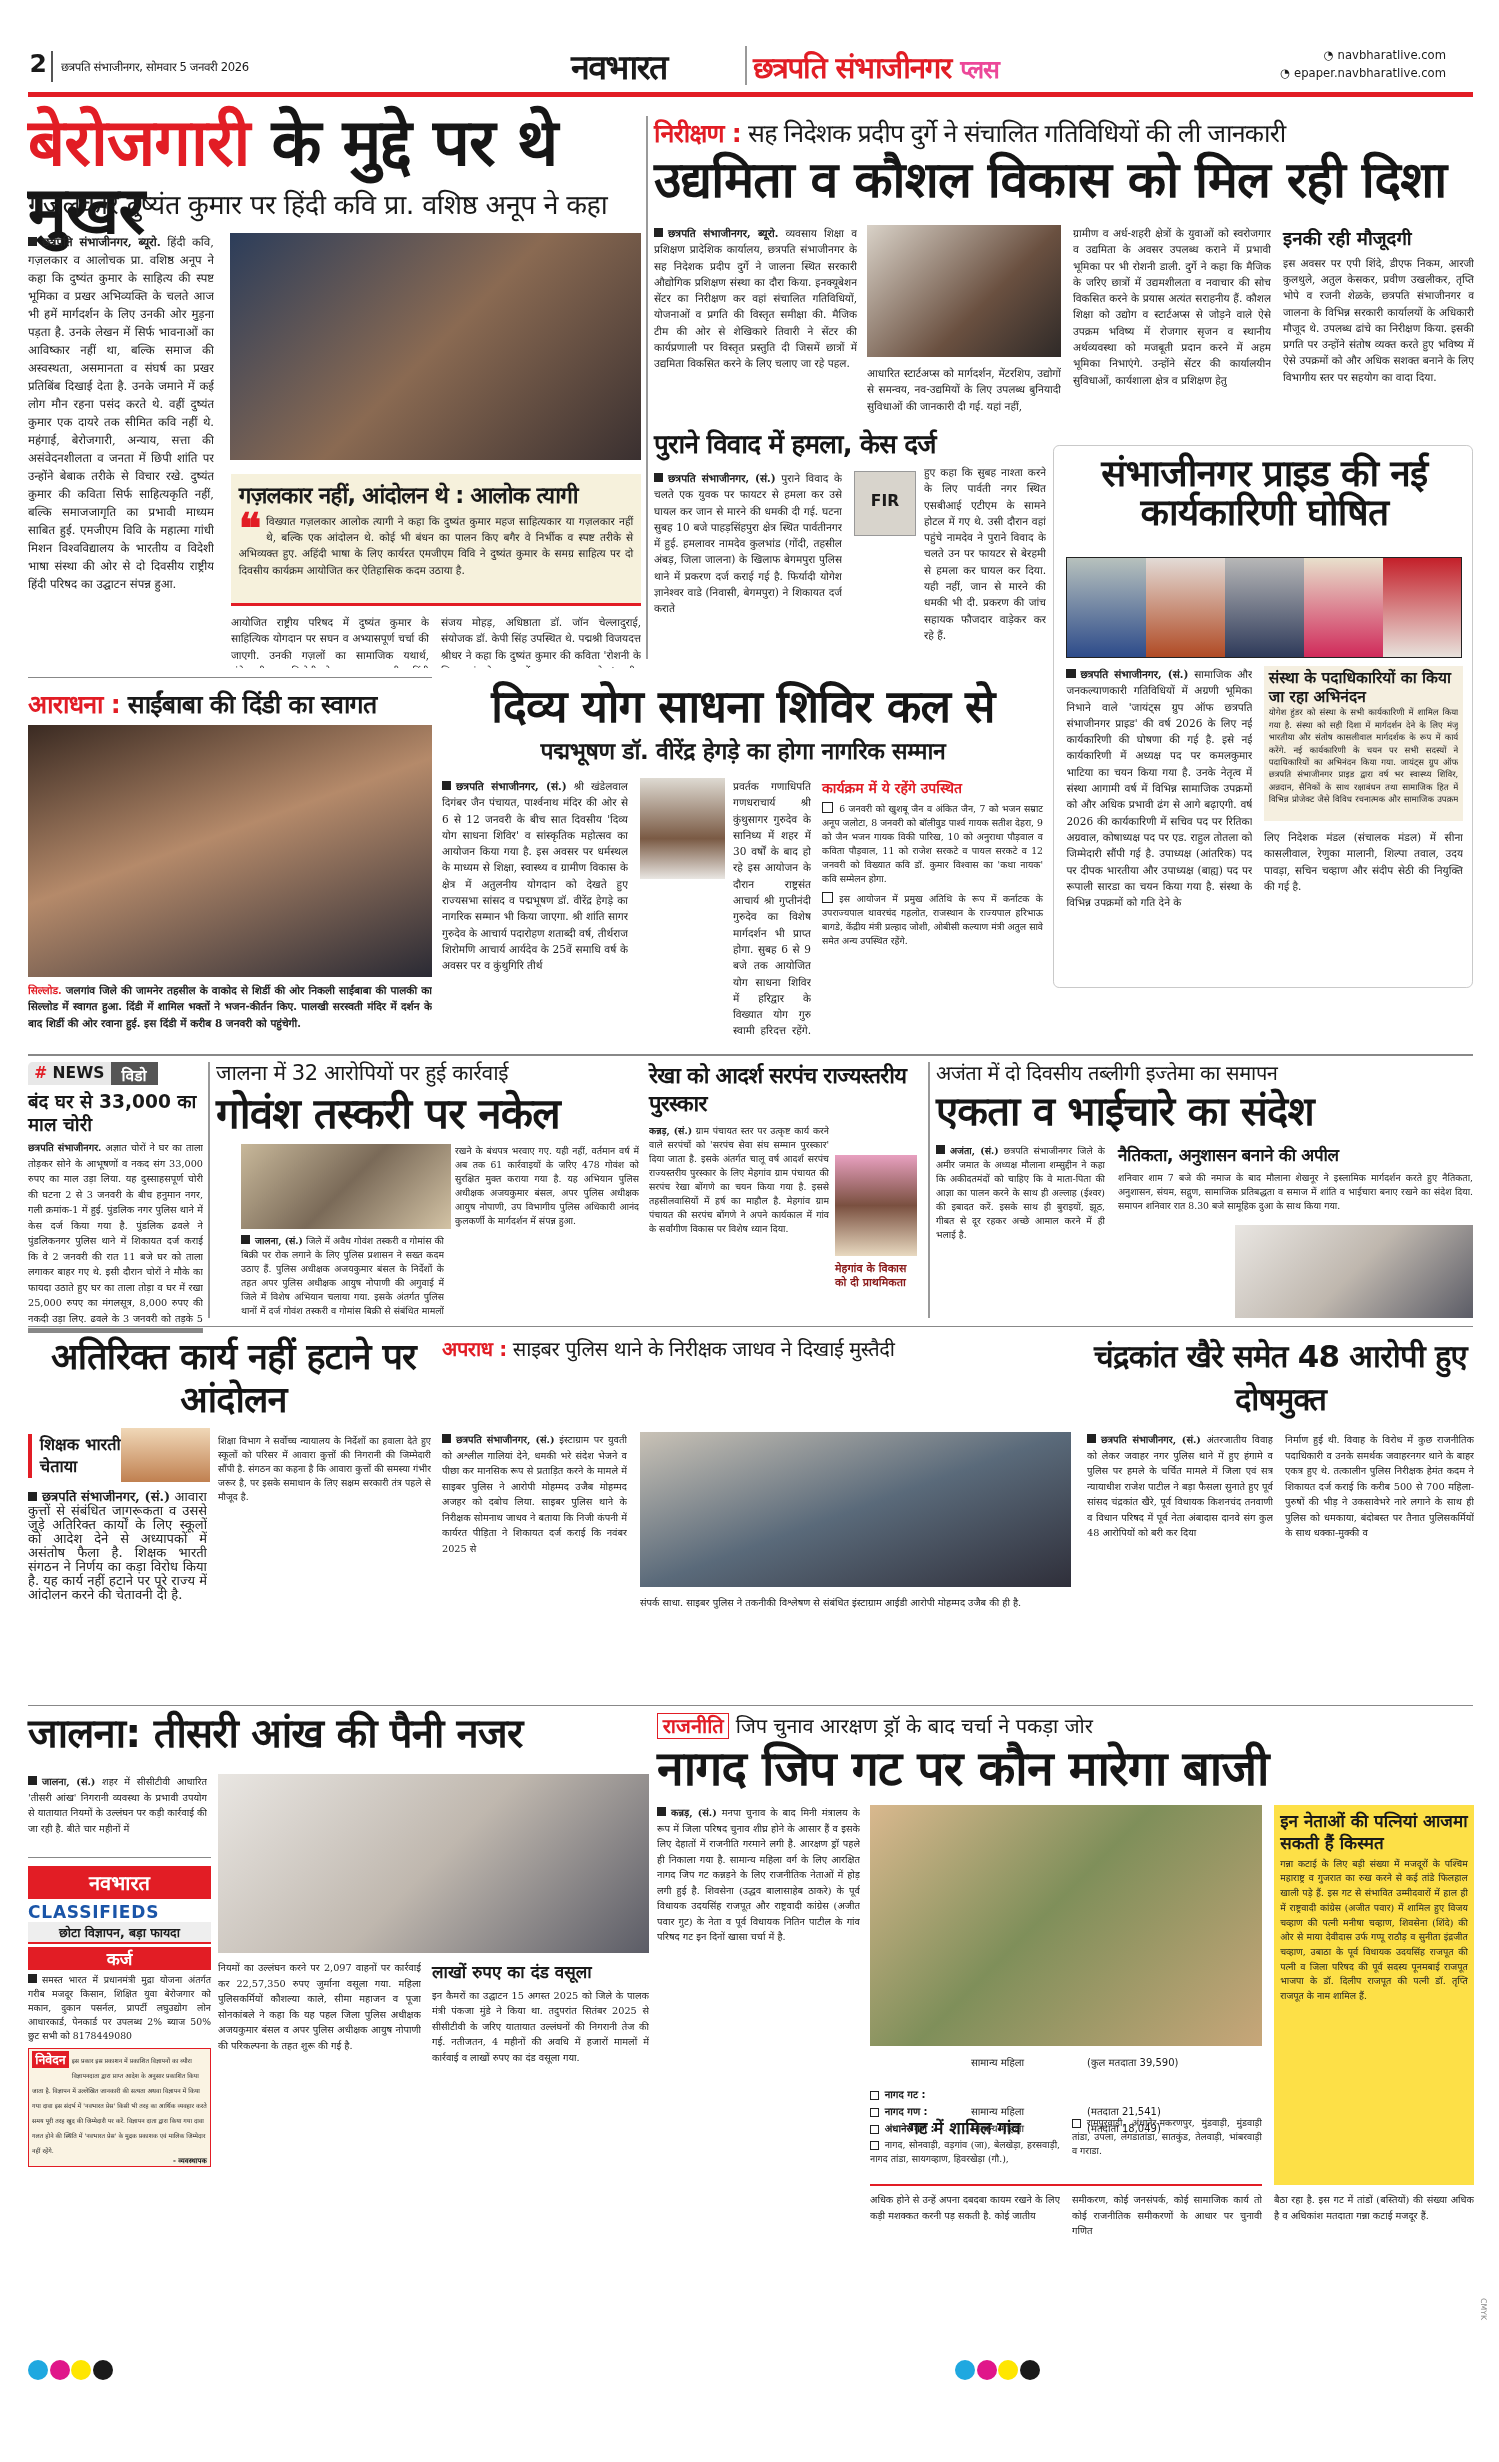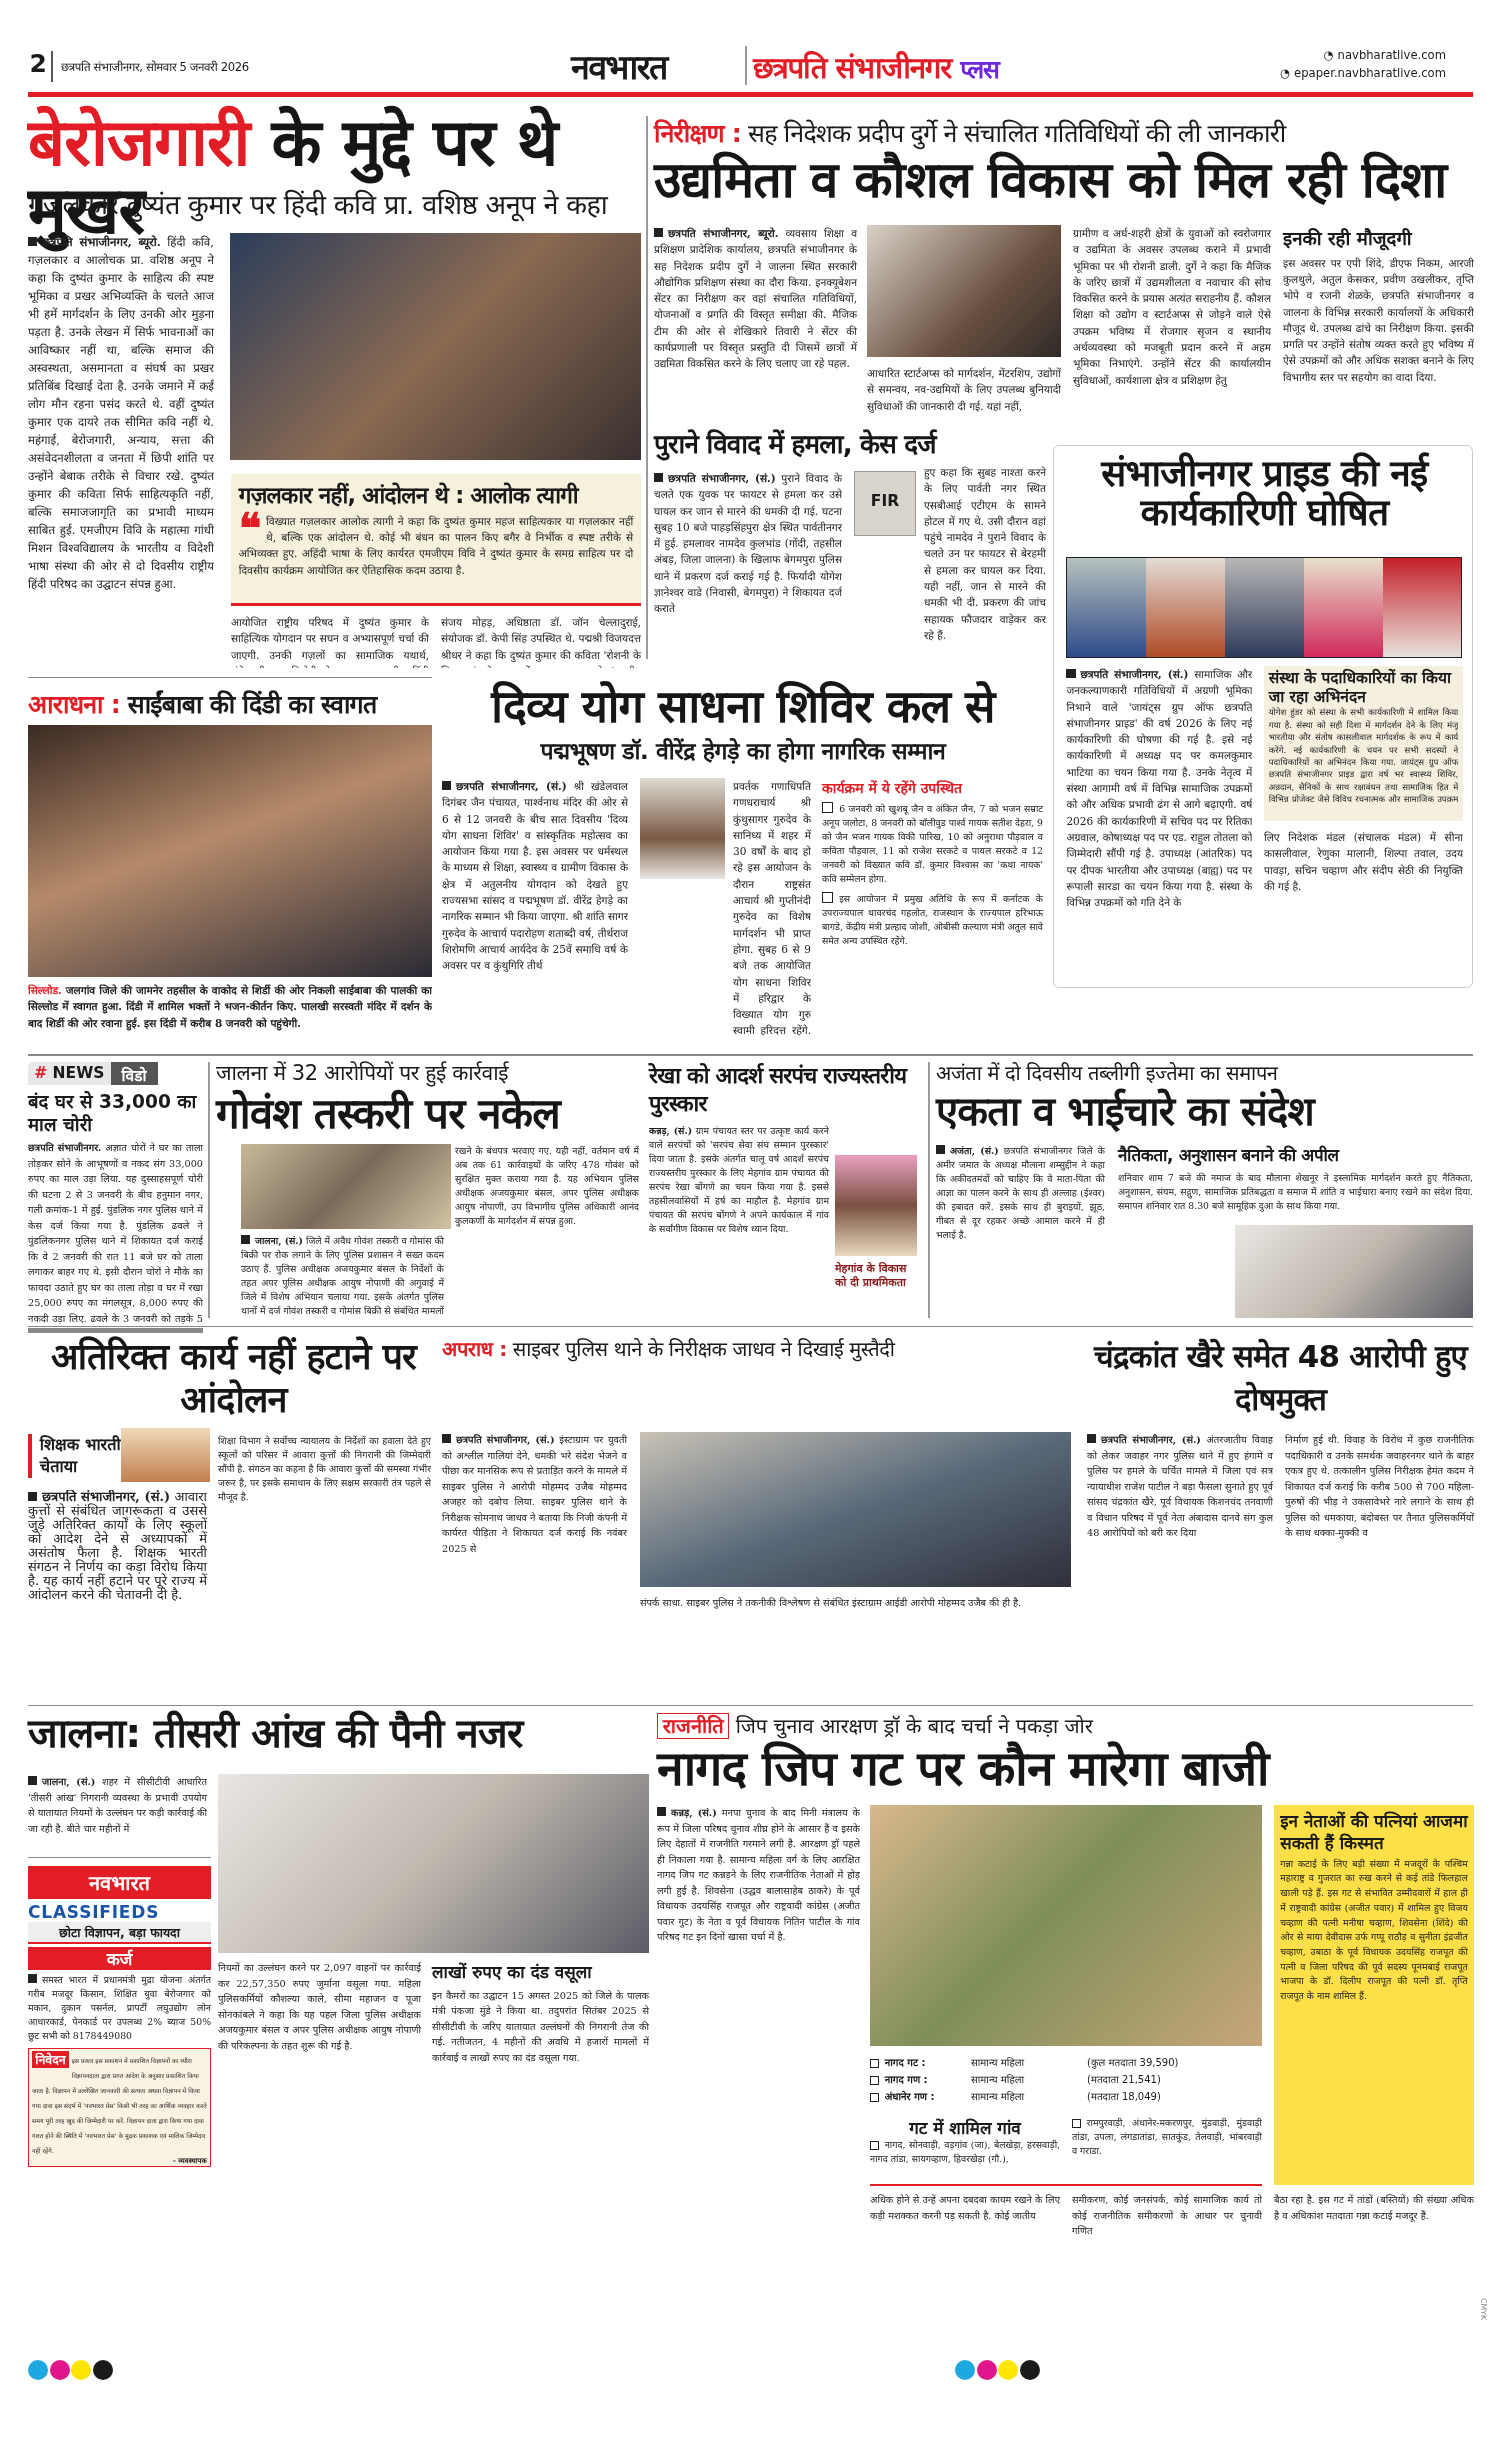--- a/index.html
+++ b/index.html
@@ -31,21 +31,21 @@
 <body>
 
 <div class="abs" style="left:0;top:43px;width:1500px;height:54px;">
   <div class="abs" style="left:29.5px;top:6.2px;font-size:25px;font-weight:bold;">2</div>
   <div class="abs" style="left:51px;top:7.8px;width:1.6px;height:31px;background:#555;"></div>
   <div class="abs" style="left:61px;top:15.5px;font-size:11.6px;letter-spacing:-0.4px;">छत्रपति संभाजीनगर, सोमवार 5 जनवरी 2026</div>
   <div class="abs" style="left:571px;top:0;font-size:34px;font-weight:bold;letter-spacing:-1.6px;">नवभारत</div>
   <div class="abs" style="left:745px;top:3.1px;width:1.6px;height:39px;background:#999;"></div>
   <div class="abs" style="left:753px;top:3.1px;font-size:29.5px;font-weight:bold;letter-spacing:-1.2px;">
     <span class="red">छत्रपति संभाजीनगर</span>
-    <span style="color:#6d28d9;font-size:25px;text-align:right;">प्लस</span>
+    <span style="color:#ec4899;font-size:25px;text-align:right;">प्लस</span>
   </div>
   <div class="abs" style="right:54px;top:4.7px;font-size:11.6px;text-align:right;">
     <span>◔</span>
     <span>navbharatlive.com</span>
   </div>
   <div class="abs" style="right:54px;top:23px;font-size:11.6px;text-align:right;">
     <span>◔</span>
     <span>epaper.navbharatlive.com</span>
   </div>
 </div>
@@ -284,21 +284,21 @@
     <span>जिप चुनाव आरक्षण ड्रॉ के बाद चर्चा ने पकड़ा जोर</span>
   </div>
   <div class="hd abs" style="left:0;top:31px;font-size:48px;">नागद जिप गट पर कौन मारेगा बाजी</div>
   <div class="abs txt" style="left:0;top:93px;width:203px;height:411px;overflow:hidden;font-size:9.7px;line-height:15.5px;">
     <span class="blk"></span><span class="byline">कन्नड़, (सं.)</span>
     <span>मनपा चुनाव के बाद मिनी मंत्रालय के रूप में जिला परिषद चुनाव शीघ्र होने के आसार हैं व इसके लिए देहातों में राजनीति गरमाने लगी है. आरक्षण ड्रॉ पहले ही निकाला गया है. सामान्य महिला वर्ग के लिए आरक्षित नागद जिप गट कन्नड़ने के लिए राजनीतिक नेताओं में होड़ लगी हुई है. शिवसेना (उद्धव बालासाहेब ठाकरे) के पूर्व विधायक उदयसिंह राजपूत और राष्ट्रवादी कांग्रेस (अजीत पवार गुट) के नेता व पूर्व विधायक नितिन पाटील के गांव परिषद गट इन दिनों खासा चर्चा में है.</span>
   </div>
   <div class="abs photo pic-grad6" style="left:213px;top:93px;width:392px;height:241px;"></div>
   <div class="abs" style="left:213px;top:342px;width:392px;font-size:10px;line-height:17px;">
     <div style="display:flex;">
-      <span style="width:101px;font-weight:bold;"><span class="sq" style="width:8.5px;height:8.5px;"></span><span>नागद गट :</span></span>
+      <span style="width:101px;font-weight:bold;margin-top:32px;"><span class="sq" style="width:8.5px;height:8.5px;"></span><span>नागद गट :</span></span>
       <span style="width:116px;">सामान्य महिला</span>
       <span>(कुल मतदाता 39,590)</span>
     </div>
     <div style="display:flex;">
       <span style="width:101px;font-weight:bold;"><span class="sq" style="width:8.5px;height:8.5px;"></span><span>नागद गण :</span></span>
       <span style="width:116px;">सामान्य महिला</span>
       <span>(मतदाता 21,541)</span>
     </div>
     <div style="display:flex;">
       <span style="width:101px;font-weight:bold;"><span class="sq" style="width:8.5px;height:8.5px;"></span><span>अंधानेर गण :</span></span>

